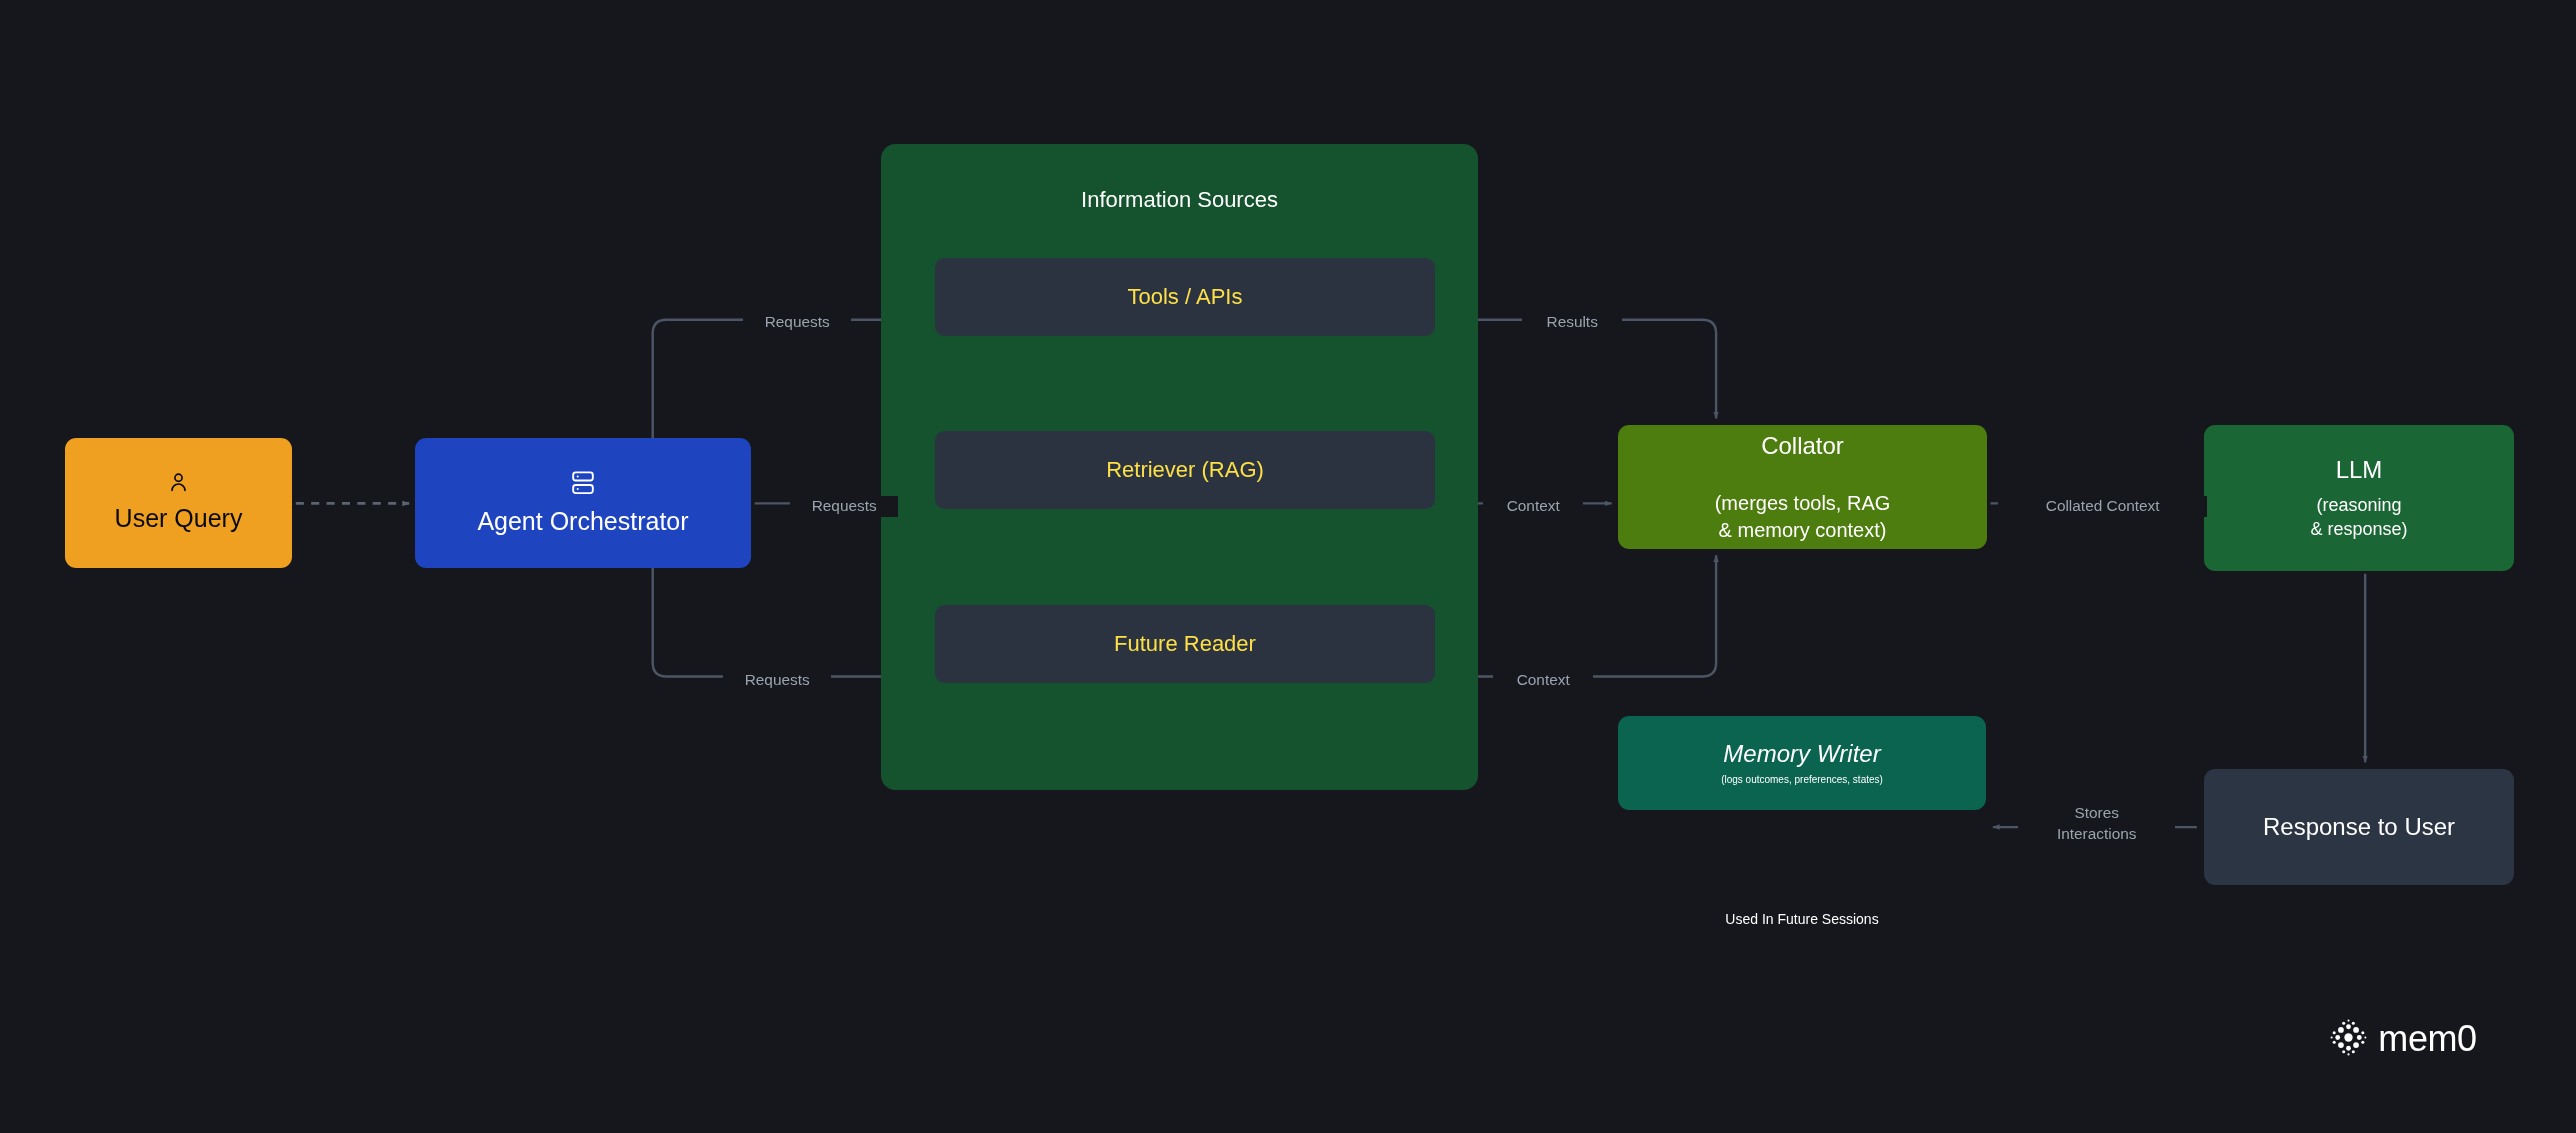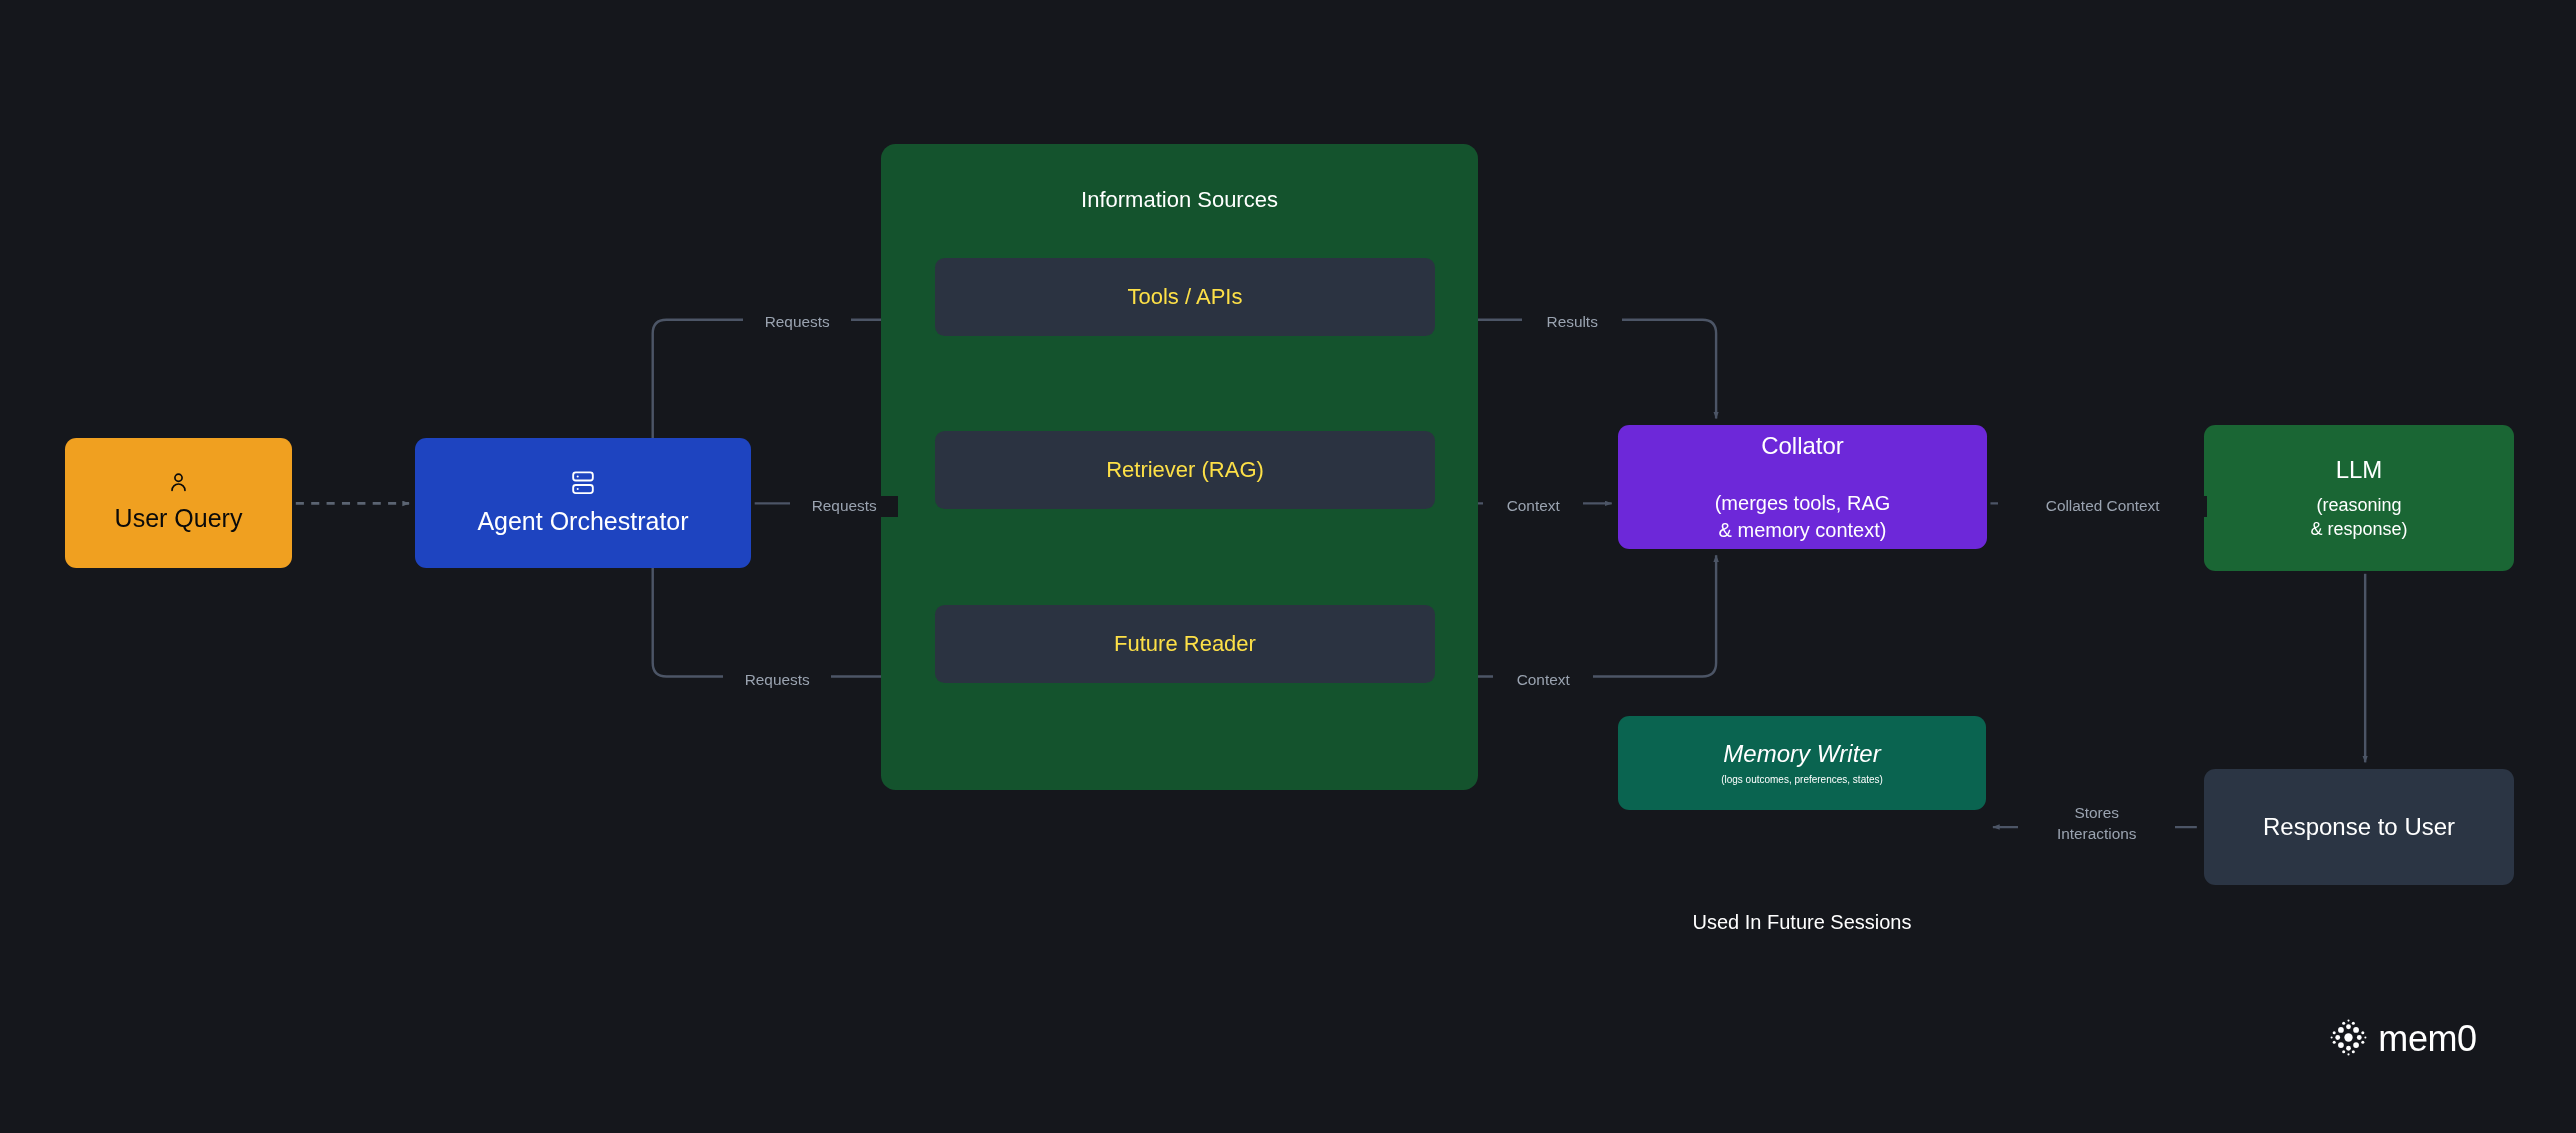--- a/index.html
+++ b/index.html
@@ -86,21 +86,21 @@
     height: 77px;
   }
 
   #src-0 { left: 935px; top: 258px; width: 500px; height: 78px; }
   #src-1 { left: 935px; top: 431px; width: 500px; height: 78px; }
   #src-2 { left: 935px; top: 605px; width: 500px; height: 78px; }
 
   
   #collator {
     left: 1618px; top: 425px; width: 369px; height: 124px;
-    background: #6d28d9;
+    background: #4d7c0f;
     gap: 13px;
   }
   #collator .node-title { font-size: 24px; }
   #collator .node-sub   { font-size: 20px; line-height: 1.35; margin-top: 16px; }
 
   
   #llm {
     left: 2204px; top: 425px; width: 310px; height: 146px;
     background: #1A6634;
     gap: 8px;
@@ -122,21 +122,21 @@
     left: 2204px; top: 769px; width: 310px; height: 116px;
     background: #2B3544;
   }
   #response-to-user .node-title { font-size: 24px; }
 
   
   #future-sessions-label {
     position: absolute;
     left: 1618px; top: 911px; width: 368px;
     text-align: center;
-    font-size: 20px;
+    font-size: 14px;
     color: #ffffff;
   }
 
   
   .edge-label {
     position: absolute;
     color: #9aa3b0;
     font-size: 15.4px;
     text-align: center;
     white-space: pre-line;

